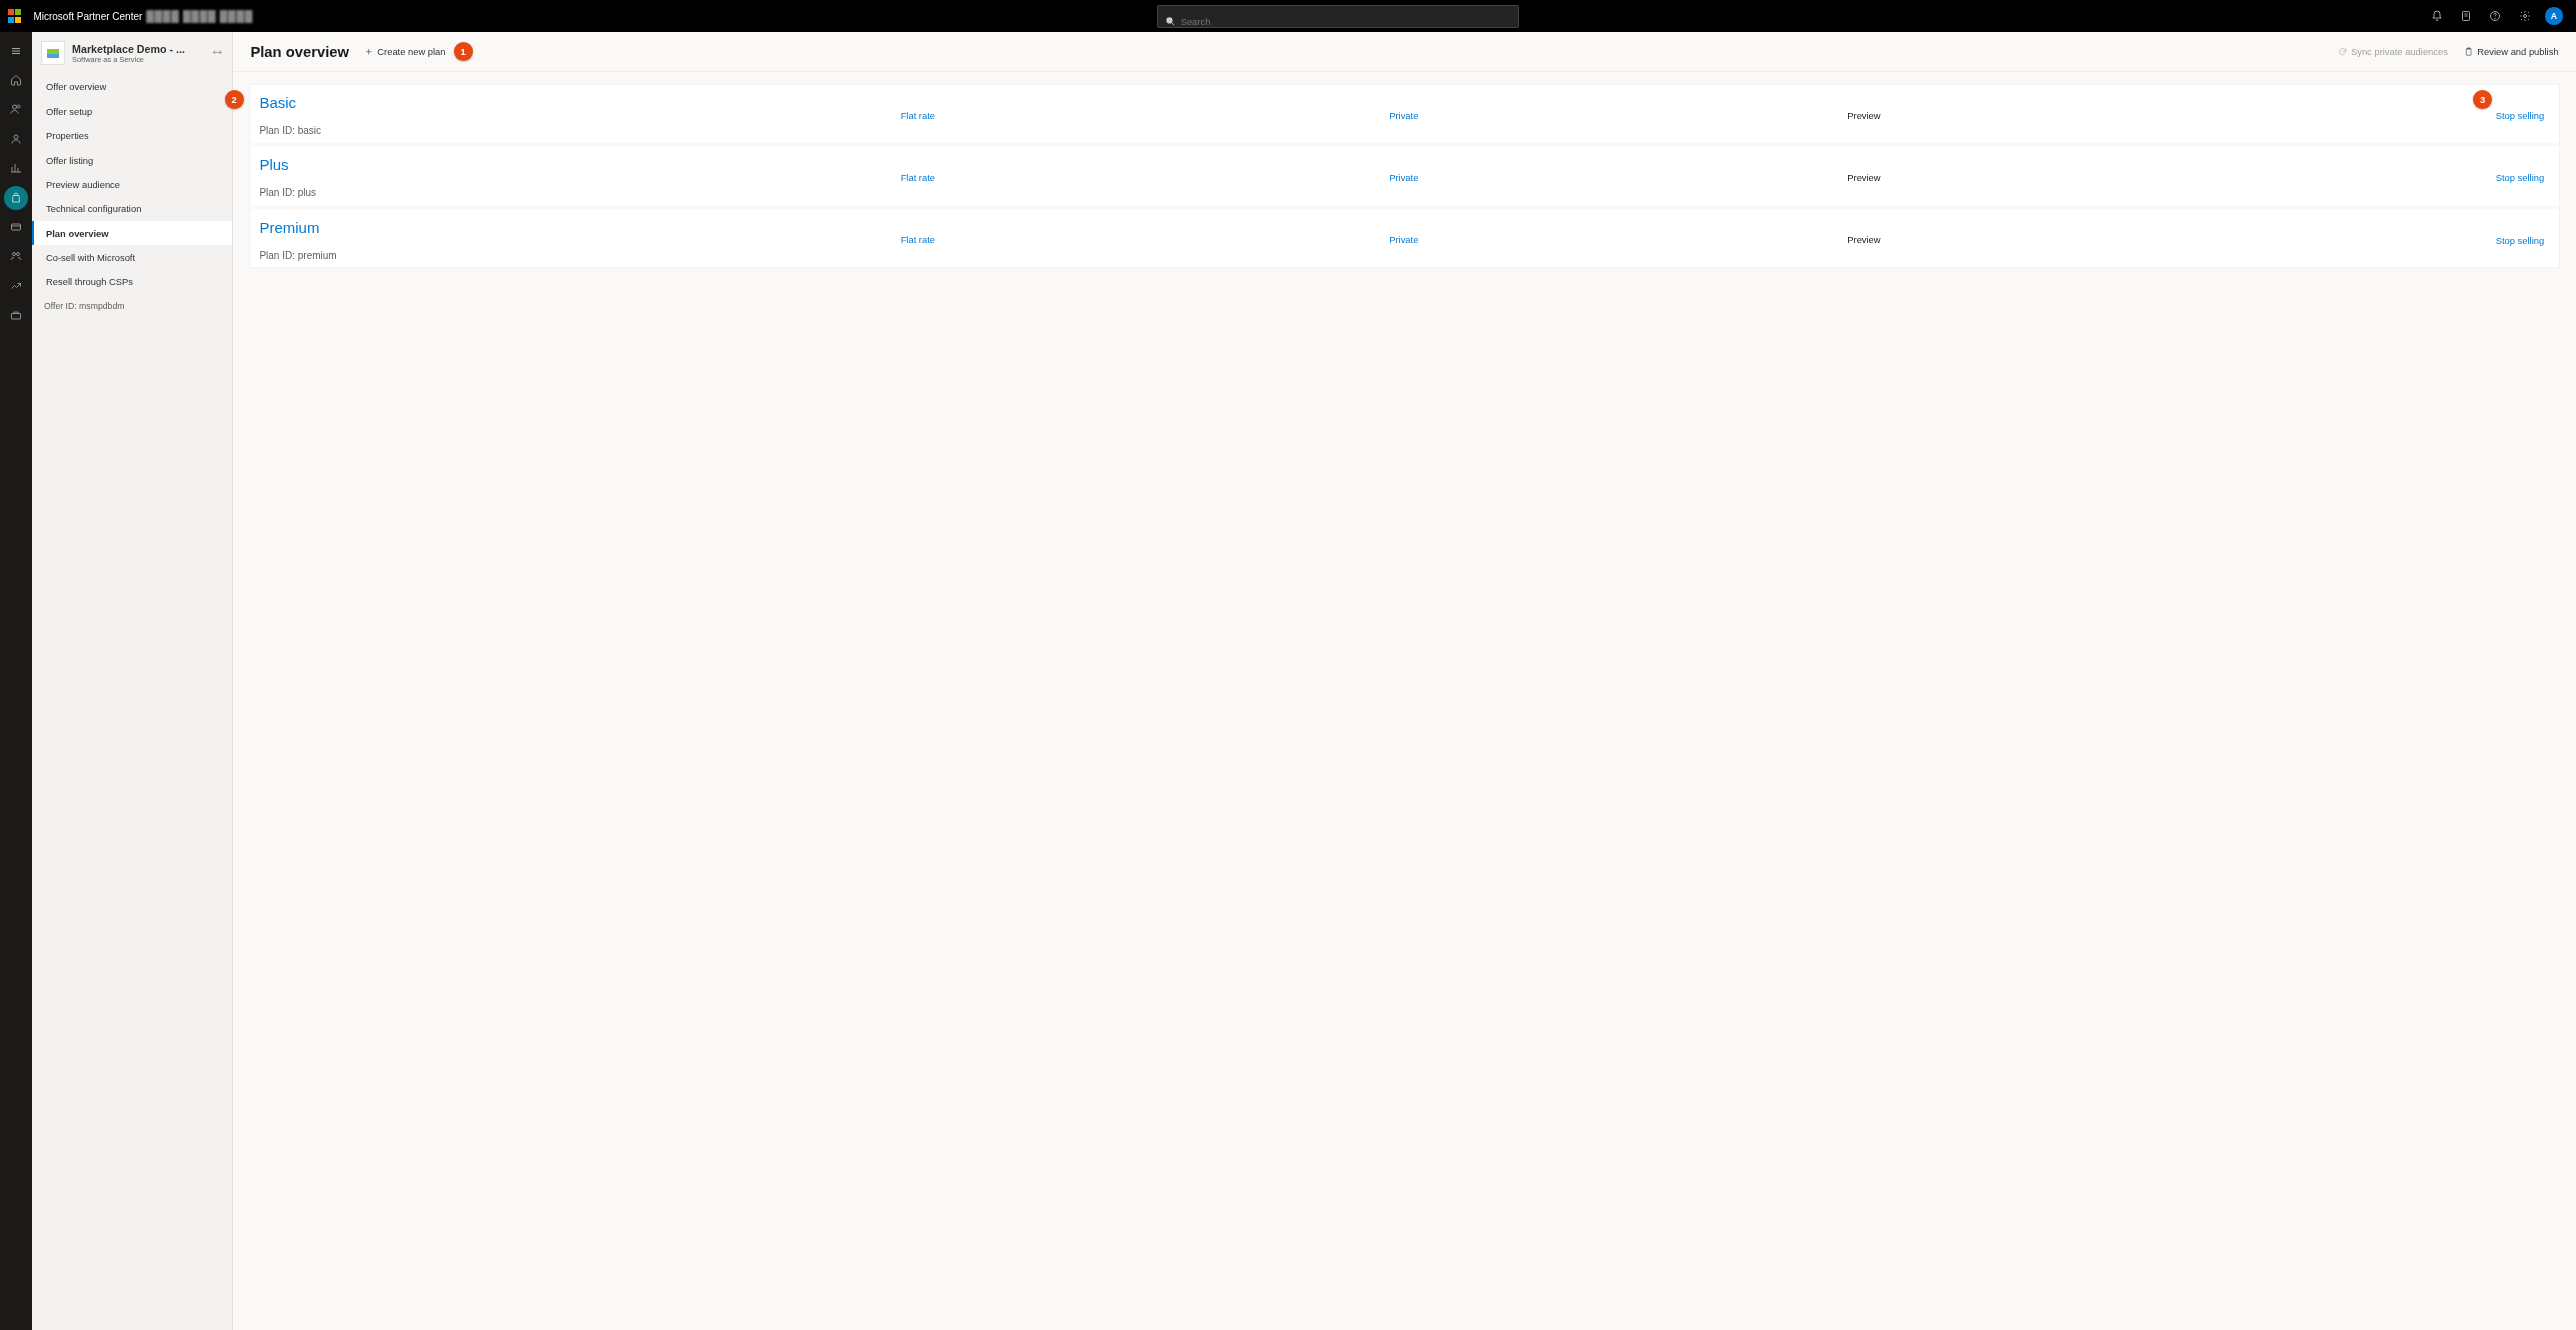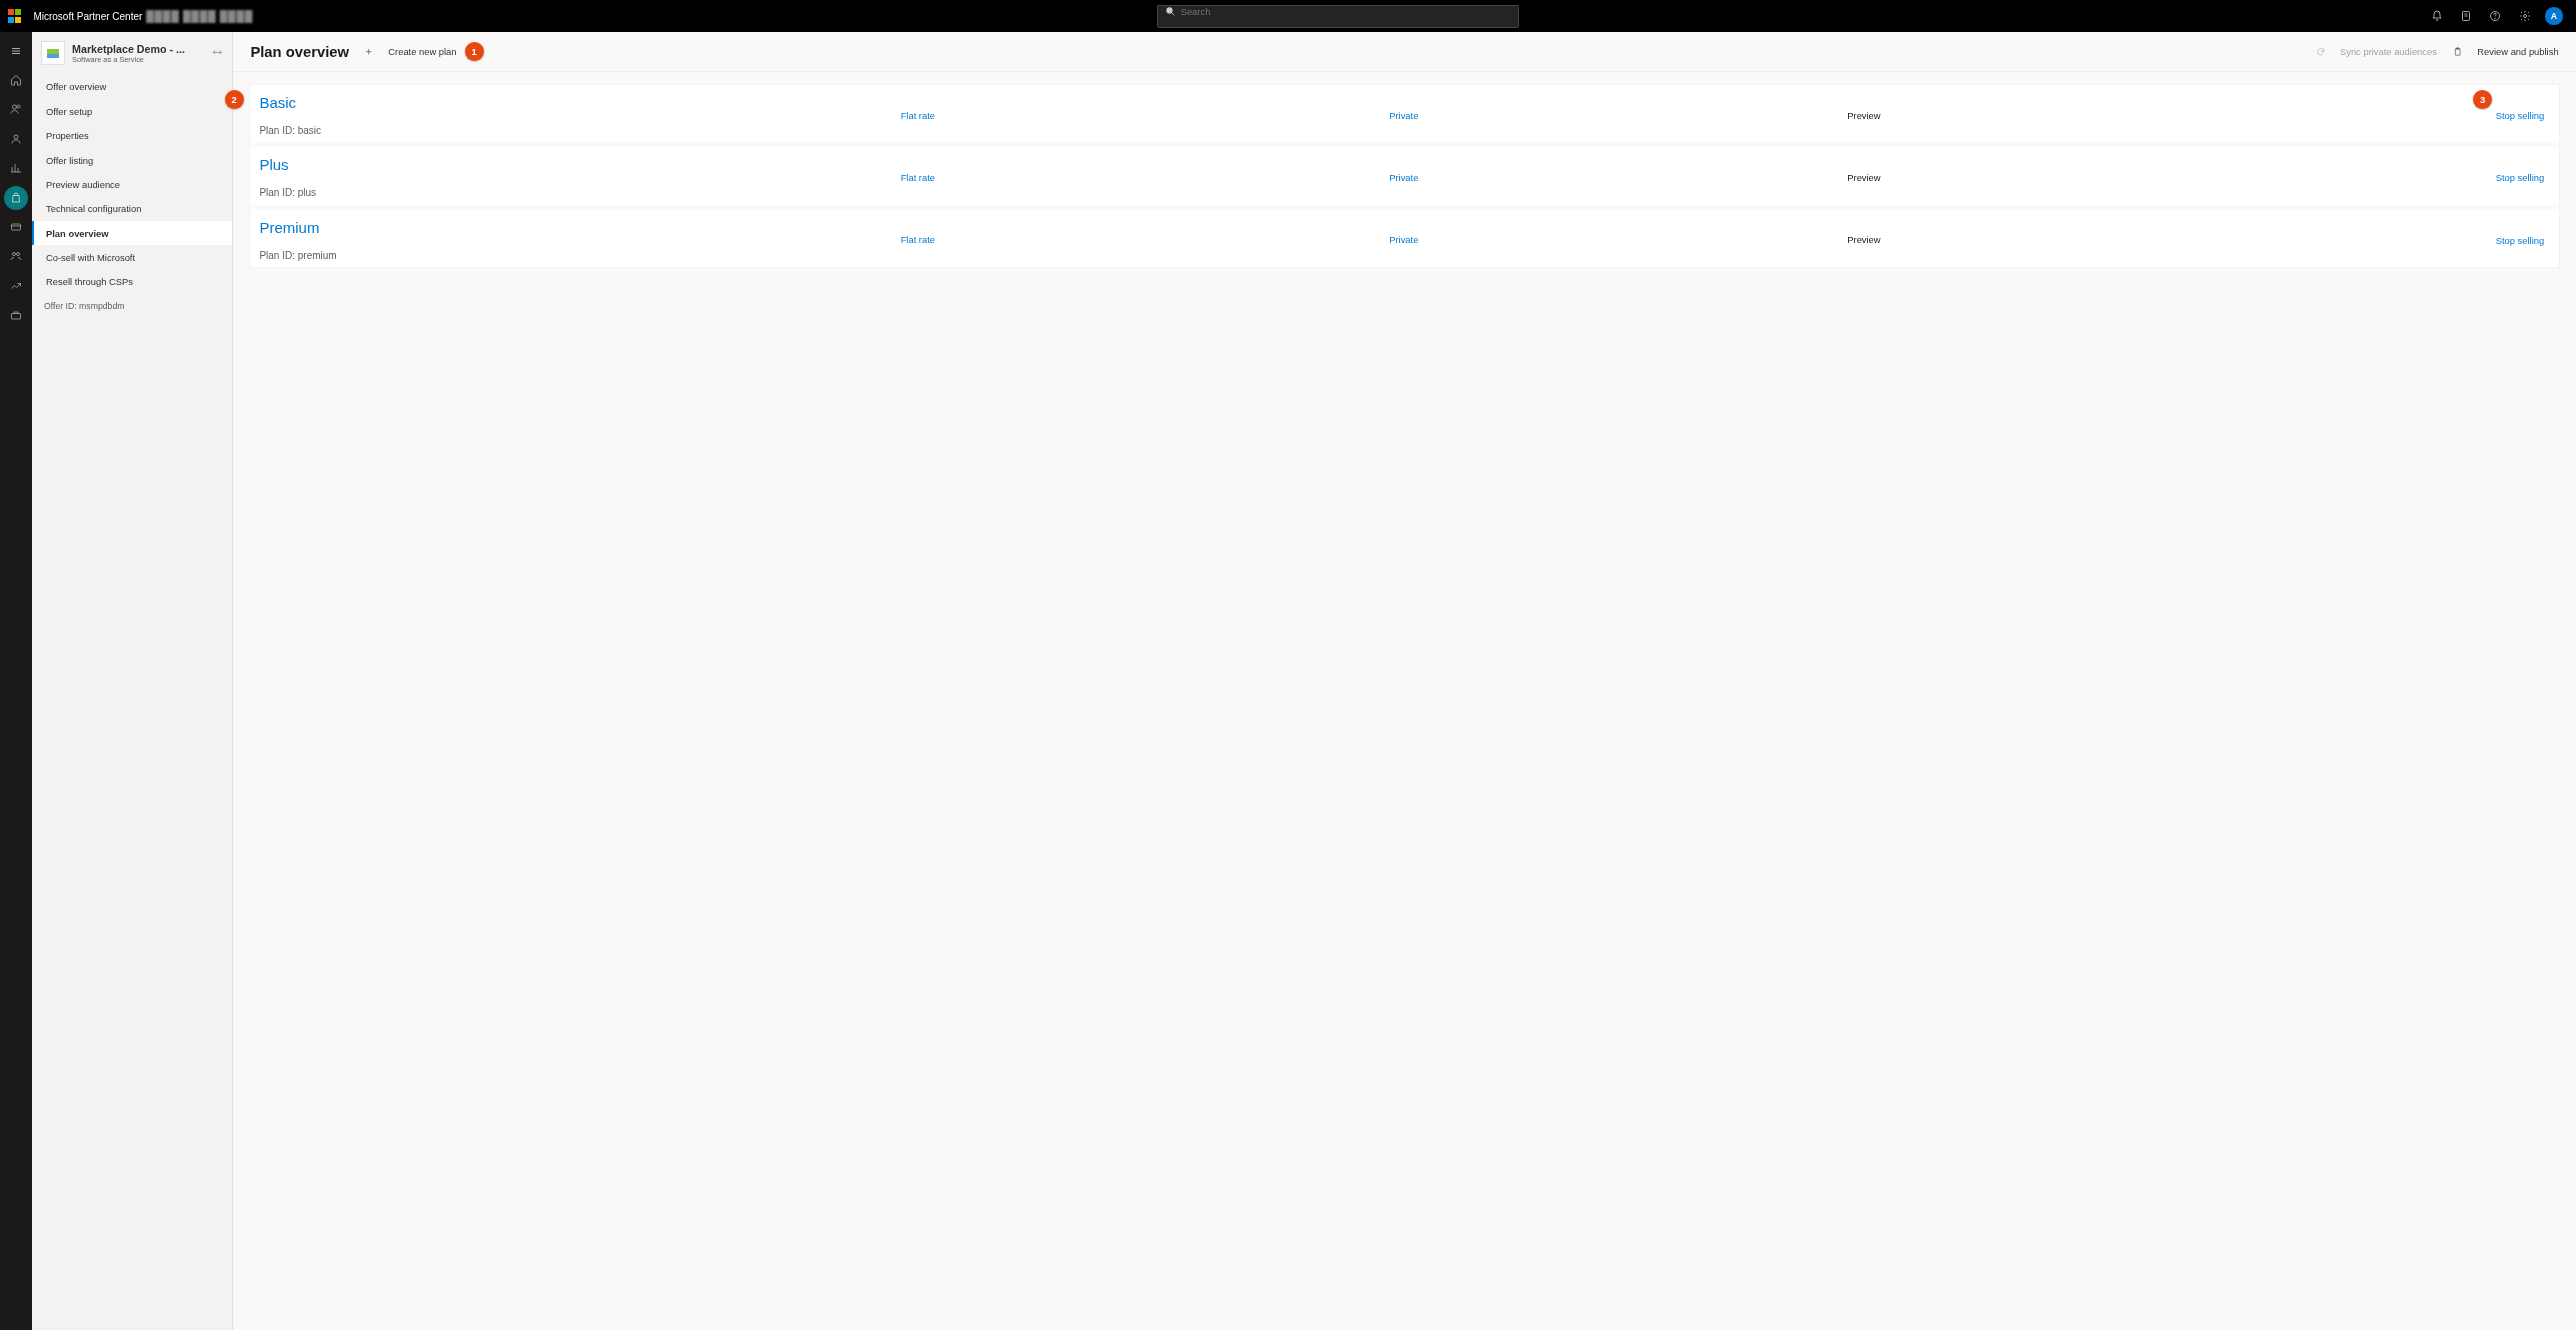--- a/index.html
+++ b/index.html
@@ -7,21 +7,21 @@
   body { display: flex; flex-direction: column; overflow: hidden; }
 
   
   .topbar { height: 32px; background: #000; color: #fff; display: flex; align-items: center; padding: 0 8px; flex: 0 0 auto; }
   .ms-logo { width: 13.4px; height: 13.4px; display: grid; grid-template-columns: 1fr 1fr; grid-template-rows: 1fr 1fr; gap: 1.3px; margin-right: 12px; }
   .ms-logo div:nth-child(1){background:#f25022;} .ms-logo div:nth-child(2){background:#7fba00;}
   .ms-logo div:nth-child(3){background:#00a4ef;} .ms-logo div:nth-child(4){background:#ffb900;}
   .topbar-title { font-size: 10px; font-weight: 400; }
   .topbar-blur { margin-left: 4px; color: #888; filter: blur(1.3px); letter-spacing: 0.7px; }
   .topbar-spacer { flex: 1; }
-  .search-box { width: 362px; height: 23px; background: #242424; border: 0.7px solid #444; border-radius: 1.3px; display: flex; align-items: flex-start; padding: 0 6.7px; margin: 0 auto; }
+  .search-box { width: 362px; height: 23px; background: #242424; border: 0.7px solid #444; border-radius: 1.3px; display: flex; align-items: flex-end; padding: 0 6.7px; margin: 0 auto; }
   .search-box svg { width: 10.7px; height: 10.7px; fill: #ccc; margin-right: 5.4px; }
   .search-box input { flex:1; background: transparent; border: none; outline: none; color: #fff; font-size: 9.4px; }
   .top-icons { display: flex; align-items: center; gap: 1.3px; margin-left: auto; }
   .top-icon { width: 28px; height: 32px; display:flex; align-items:center; justify-content:center; cursor:pointer; }
   .top-icon svg { width:12px; height:12px; fill:none; stroke:#fff; stroke-width:1.3; }
   .avatar { width:17.4px; height:17.4px; border-radius:50%; background:#0078d4; color:#fff; display:flex; align-items:center; justify-content:center; font-size:8.7px; font-weight:600; }
 
   
   .shell { flex:1; display:flex; min-height:0; }
   .rail { width: 32px; background: #1b1a19; display:flex; flex-direction:column; align-items:center; padding-top:4px; }
@@ -43,21 +43,21 @@
   .side-swap { cursor:pointer; }
   .side-swap svg{width:10.7px;height:10.7px;fill:none;stroke:#605e5c;stroke-width:1.3;}
   .side-nav { display:flex; flex-direction:column; padding-top:2.7px; }
   .side-item { padding:6.7px 12px; font-size:9.4px; color:#323130; cursor:pointer; border-left:2px solid transparent; }
   .side-item.active { background:#fff; border-left-color:#0078d4; font-weight:600; }
   .side-meta { padding:6.7px 12px; font-size:8.7px; color:#605e5c; }
 
   .content { flex:1; display:flex; flex-direction:column; min-width:0; }
   .cmdbar { height:40px; display:flex; align-items:center; padding:0 17.4px; gap:14.8px; border-bottom:0.7px solid #edebe9; background:#faf9f8; }
   .page-title { font-size:14.8px; font-weight:700; color:#1b1a19; }
-  .cmd-btn { display:flex; align-items:center; gap:15px; font-size:9.4px; color:#323130; cursor:pointer; }
+  .cmd-btn { display:flex; align-items:center; gap:4px; font-size:9.4px; color:#323130; cursor:pointer; }
   .cmd-btn.disabled { color:#a19f9d; cursor:default; }
   .cmd-btn svg { width:9.4px; height:9.4px; fill:none; stroke:currentColor; stroke-width:1.5; }
   .cmdbar-right { margin-left:auto; display:flex; align-items:flex-end; gap:16px; }
 
   .table-wrap { padding: 12px 16px; }
   .tbl { width:100%; background:#fff; border:0.7px solid #f3f2f1; border-radius:1.3px; }
   .thead, .trow { display:grid; grid-template-columns: 2.1fr 1.6fr 1.5fr 1.3fr 1fr; align-items:center; }
   .thead { padding:6.7px 9.4px; font-size:8px; color:#605e5c; background:#fff; border-bottom:0.7px solid #f3f2f1; }
   .trow { padding:9.4px 9.4px 6.7px 9.4px; border-bottom:4px solid #faf9f8; position:relative; }
   .trow:last-child{border-bottom:none;}

